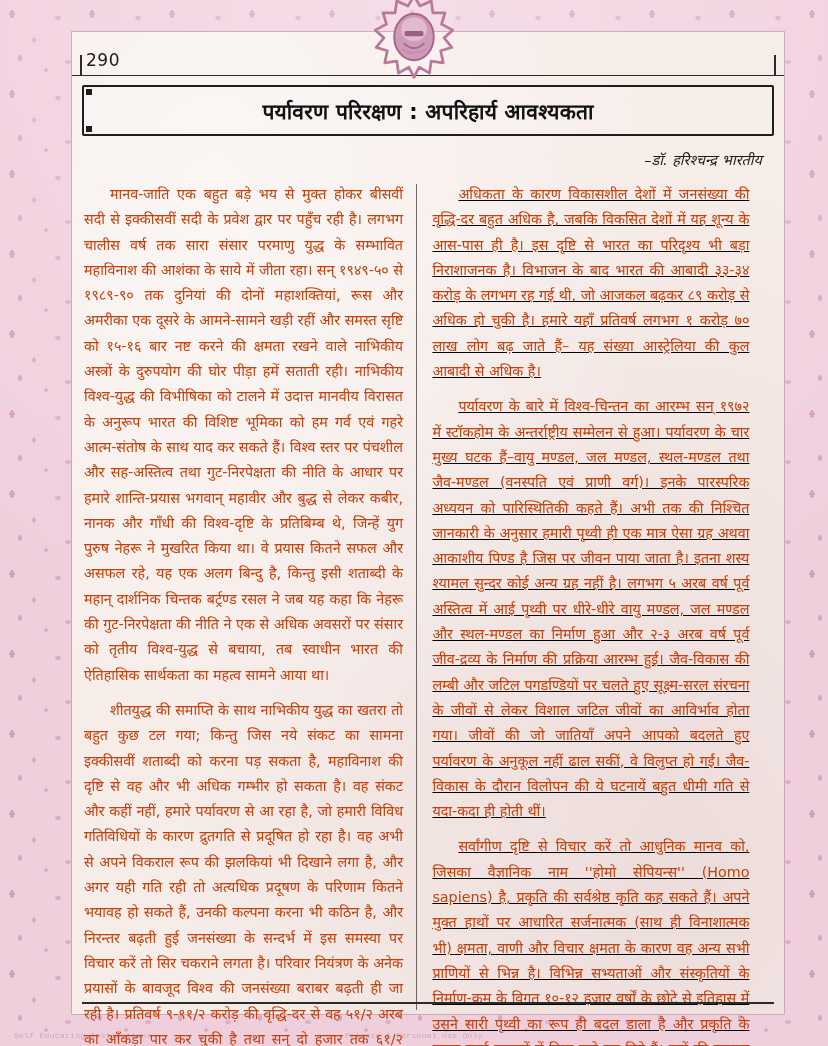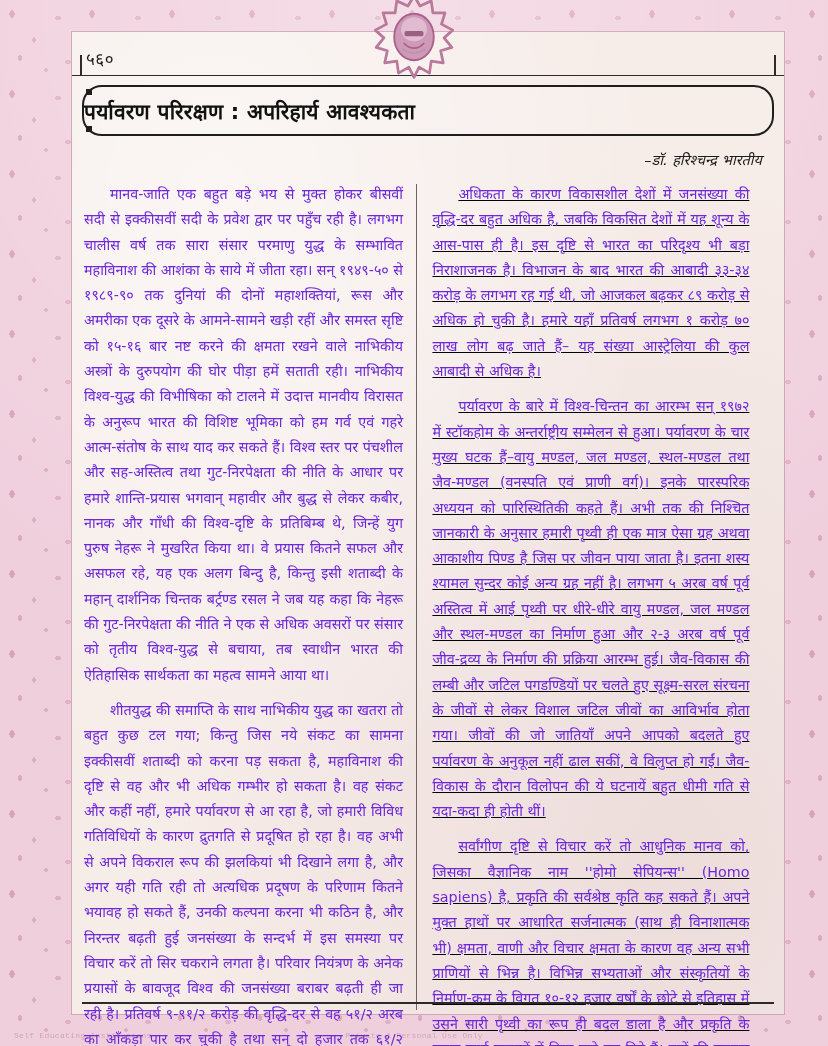--- a/index.html
+++ b/index.html
@@ -102,24 +102,25 @@
     width:1.6px; height:20px;
     background:#2b2b2b;
   }
   .runhead .tick-l{ left:8px; }
   .runhead .tick-r{ right:8px; }
 
   
   .titleplate {
     margin: 9px 10px 8px 10px;
     border: 2px solid #1e1e1e;
-    border-radius: 20px;
+    border-radius: 2px;
     height: 47px;
     display: flex;
     align-items: center;
+    justify-content: center;
     position: relative;
     background: rgba(255,255,255,.12);
   }
   .titleplate .corner{
     position:absolute;
     width:6px;height:6px;
     background:#1e1e1e;
   }
   .titleplate .c1{ left:2px; top:2px; }
   .titleplate .c2{ left:2px; bottom:2px; }
@@ -159,21 +160,21 @@
     margin: 2px 0 0 0;
     align-self: stretch;
     flex: 0 0 auto;
     opacity: .75;
   }
 
   p.para {
     margin: 0 0 0 0;
     font-size: 14.3px;
     line-height: 25.3px;
-    color: #6d28d9;
+    color: #c2410c;
     text-align: justify;
     text-justify: inter-word;
     text-indent: 26px;
     font-family: "DejaVu Sans", sans-serif;
     hyphens: none;
   }
   p.para + p.para { margin-top: 10px; }
   h2.subhead {
     font-size: 15.2px;
     font-weight: bold;
@@ -218,21 +219,21 @@
       <rect x="39" y="43" width="22" height="6" rx="2" fill="#8e4f74" opacity=".85"></rect>
       <path d="M38 57 q12 12 24 0" stroke="#a8628c" stroke-width="2" fill="none"></path>
       <path d="M36 64 q14 9 28 0" stroke="#c58fae" stroke-width="2" fill="none"></path>
     </svg>
   </div>
 
   <div class="sheet">
 
     <div class="runhead">
       <span class="tick-l"></span>
-      <span class="folio">५६०</span>
+      <span class="folio">290</span>
       <span class="tick-r"></span>
     </div>
 
     <div class="titleplate">
       <span class="corner c1"></span>
       <span class="corner c2"></span>
       <h1 class="article-title">पर्यावरण परिरक्षण : अपरिहार्य आवश्यकता</h1>
     </div>
 
     <div class="byline">–डॉ. हरिश्चन्द्र भारतीय</div>

